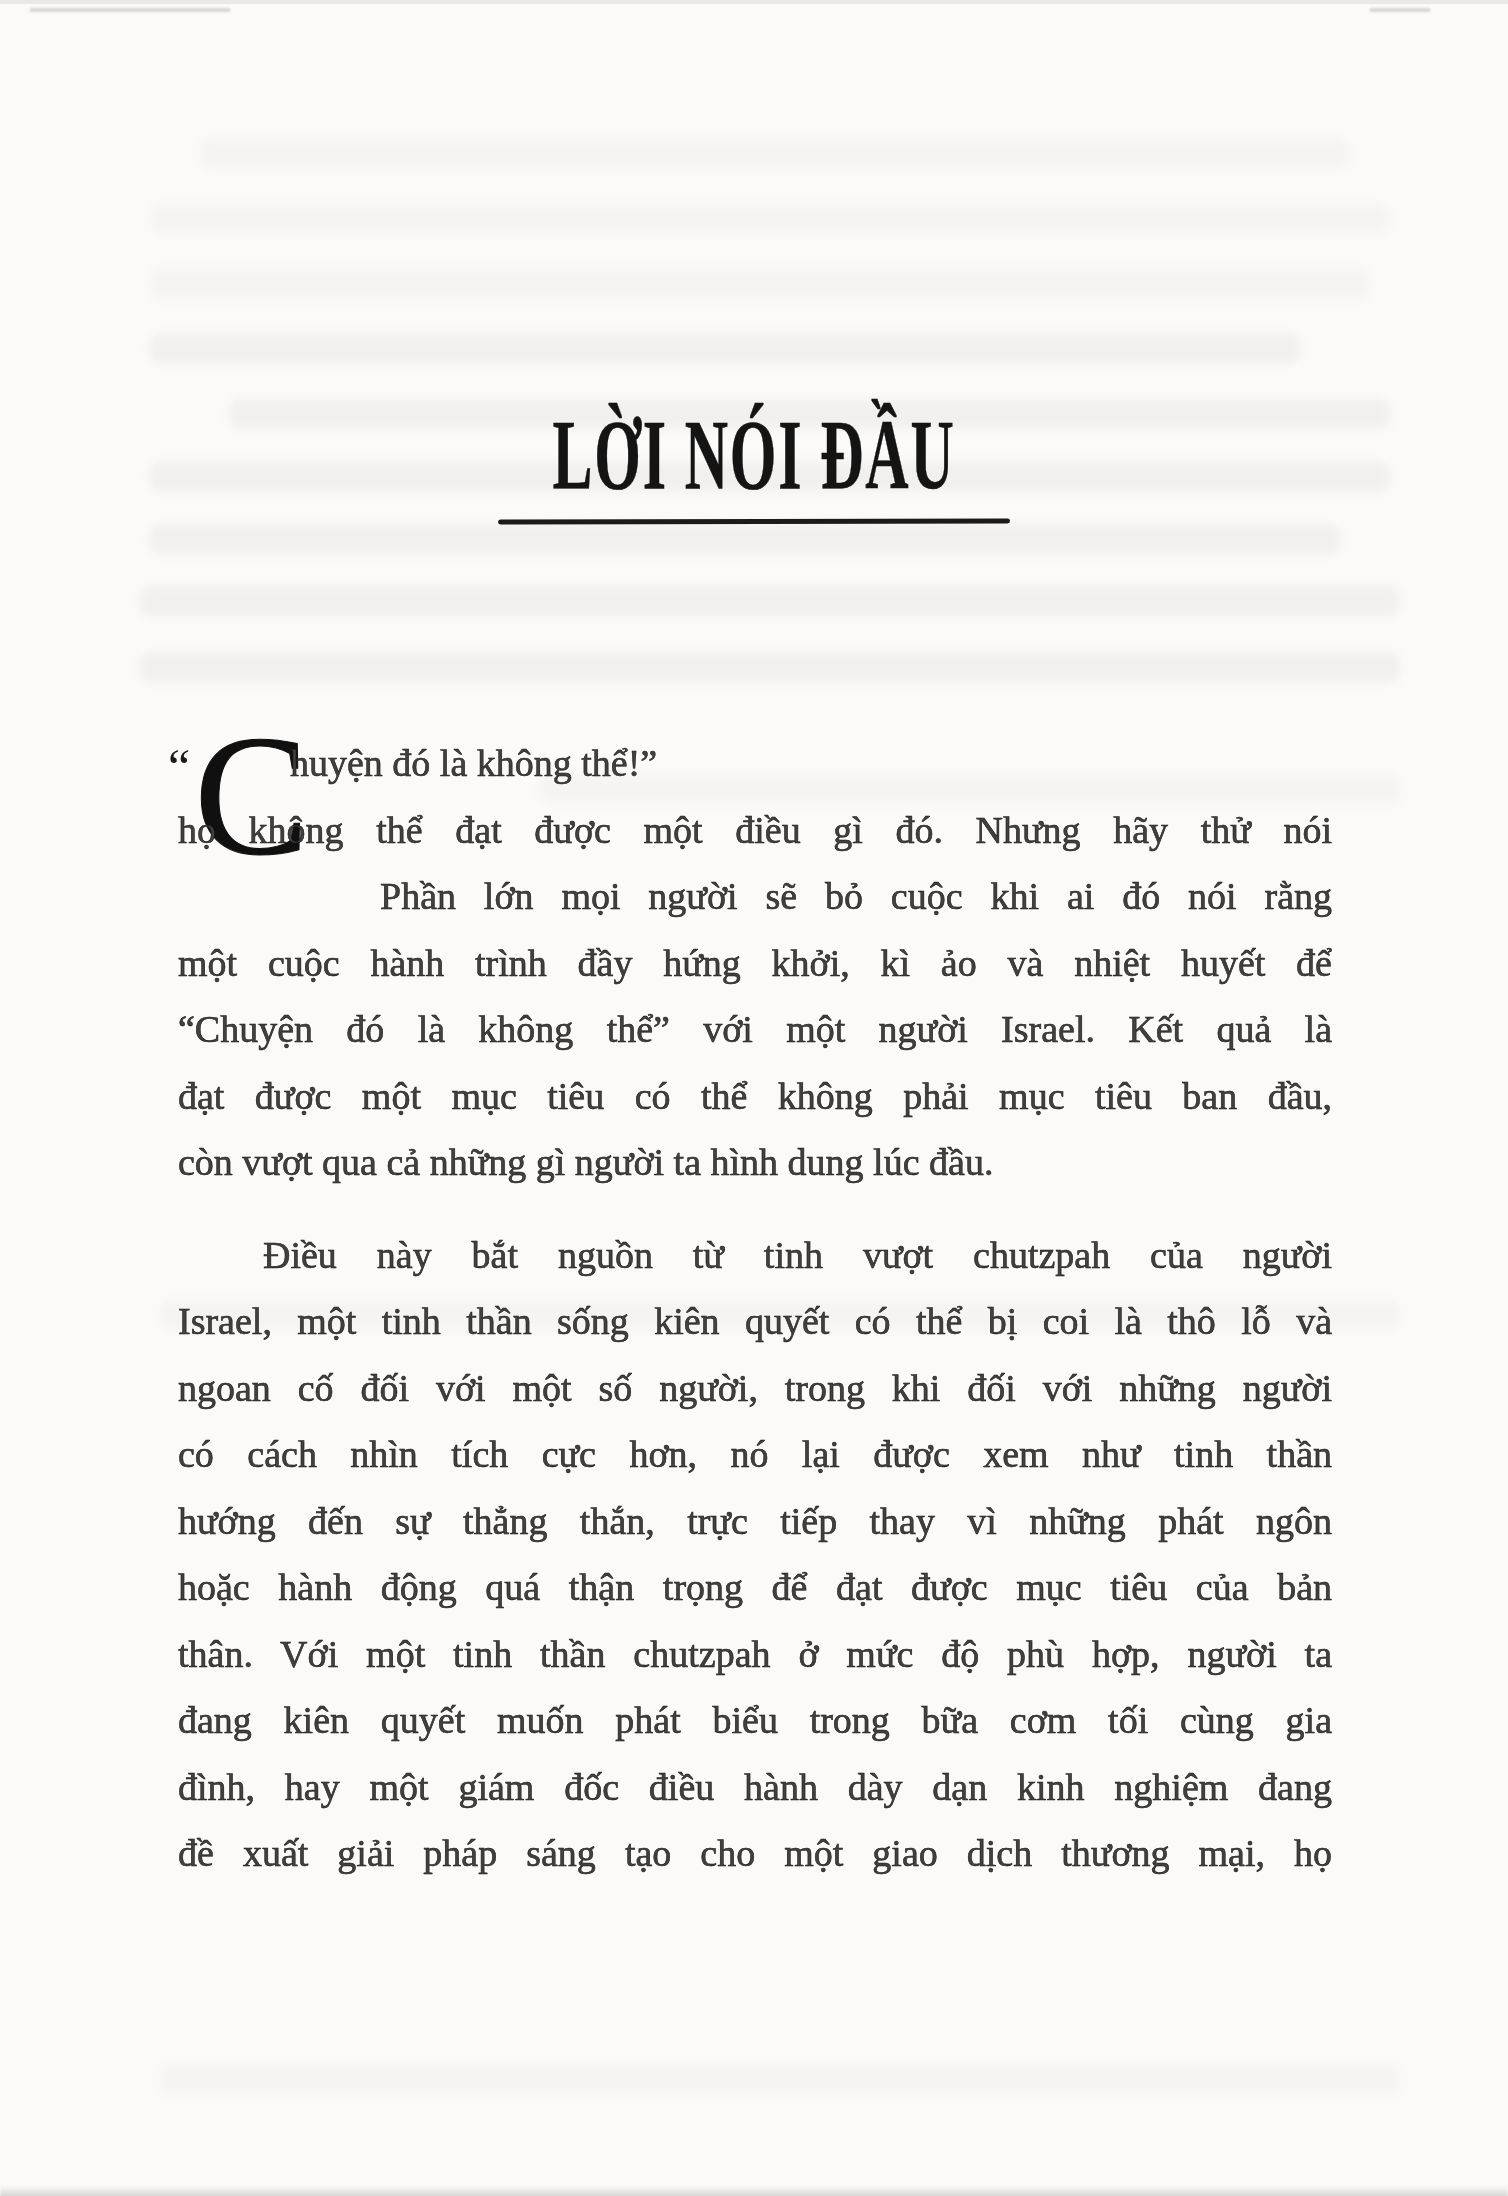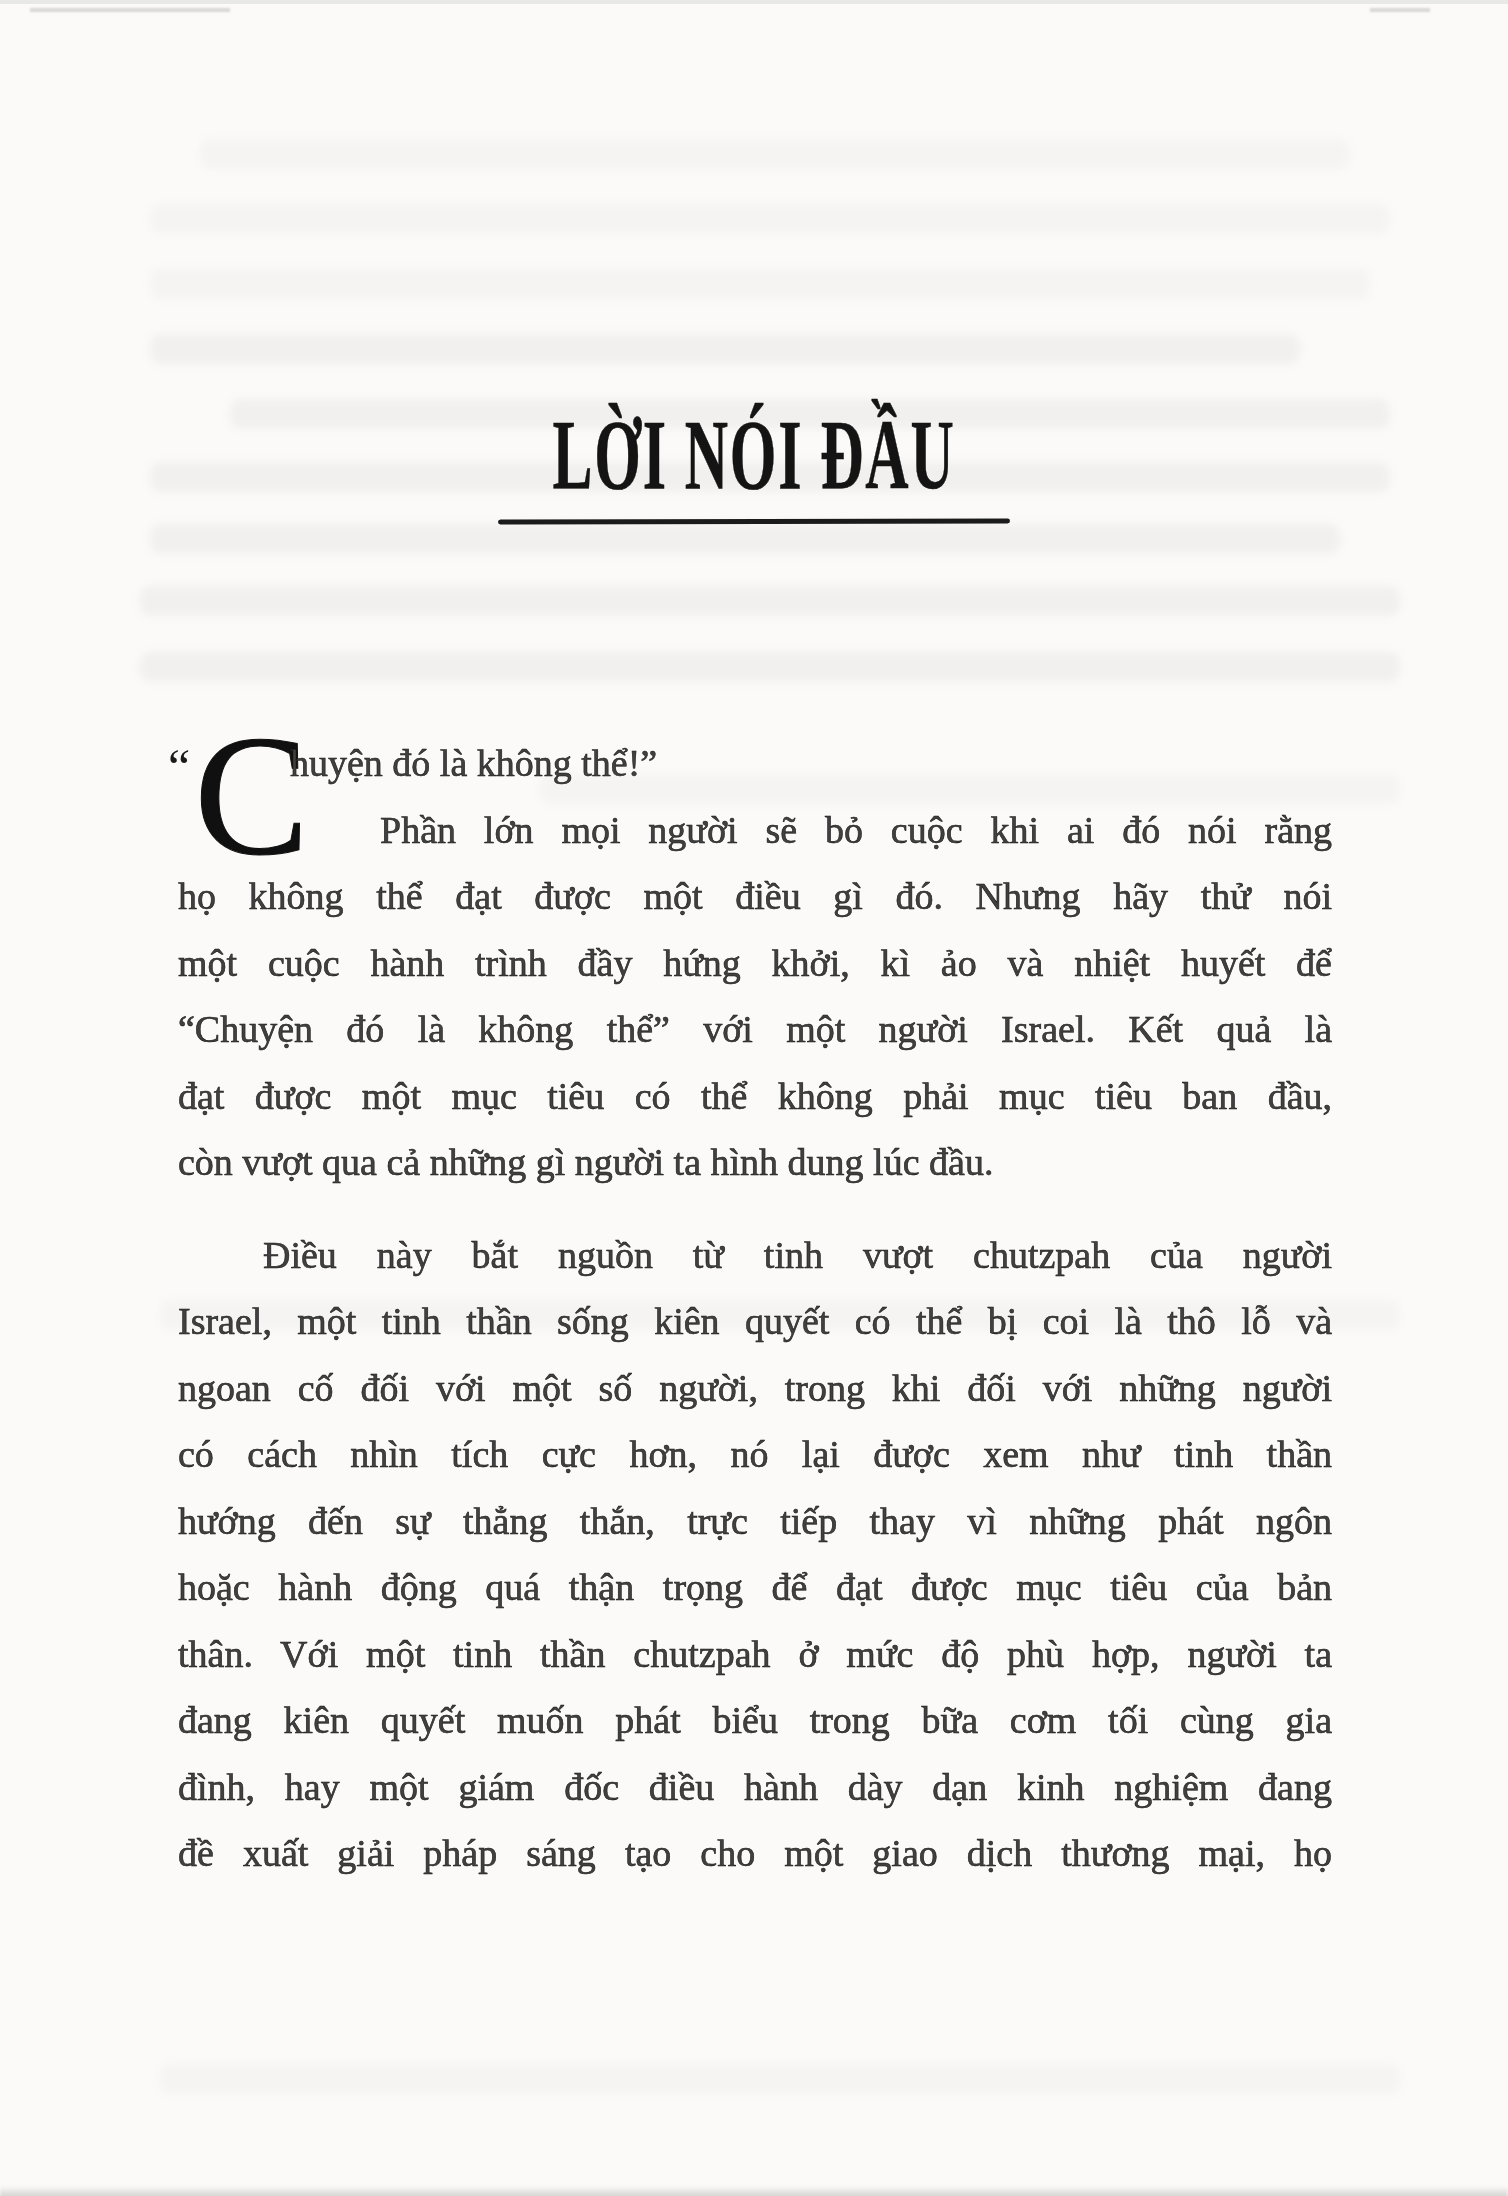--- a/index.html
+++ b/index.html
@@ -133,22 +133,22 @@
     <div class="title-underline"></div>
   </div>
 
   <div class="dropcap-wrap">
     <span class="dropcap-quote">“</span>
     <span class="dropcap-letter">C</span>
   </div>
 
   <div class="body-text">
       <div class="line" style="text-indent: 112px;">huyện đó là không thể!”</div>
+      <div class="line just">họ không thể đạt được một điều gì đó. Nhưng hãy thử nói</div>
       <div class="line just" style="text-indent: 202px;">Phần lớn mọi người sẽ bỏ cuộc khi ai đó nói rằng</div>
-      <div class="line just">họ không thể đạt được một điều gì đó. Nhưng hãy thử nói</div>
       <div class="line just">một cuộc hành trình đầy hứng khởi, kì ảo và nhiệt huyết để</div>
       <div class="line just">“Chuyện đó là không thể” với một người Israel. Kết quả là</div>
       <div class="line just">đạt được một mục tiêu có thể không phải mục tiêu ban đầu,</div>
       <div class="line">còn vượt qua cả những gì người ta hình dung lúc đầu.</div>
       <div class="line just" style="text-indent: 85px; margin-top: 26px;">Điều này bắt nguồn từ tinh vượt chutzpah của người</div>
       <div class="line just">Israel, một tinh thần sống kiên quyết có thể bị coi là thô lỗ và</div>
       <div class="line just">ngoan cố đối với một số người, trong khi đối với những người</div>
       <div class="line just">có cách nhìn tích cực hơn, nó lại được xem như tinh thần</div>
       <div class="line just">hướng đến sự thẳng thắn, trực tiếp thay vì những phát ngôn</div>
       <div class="line just">hoặc hành động quá thận trọng để đạt được mục tiêu của bản</div>

